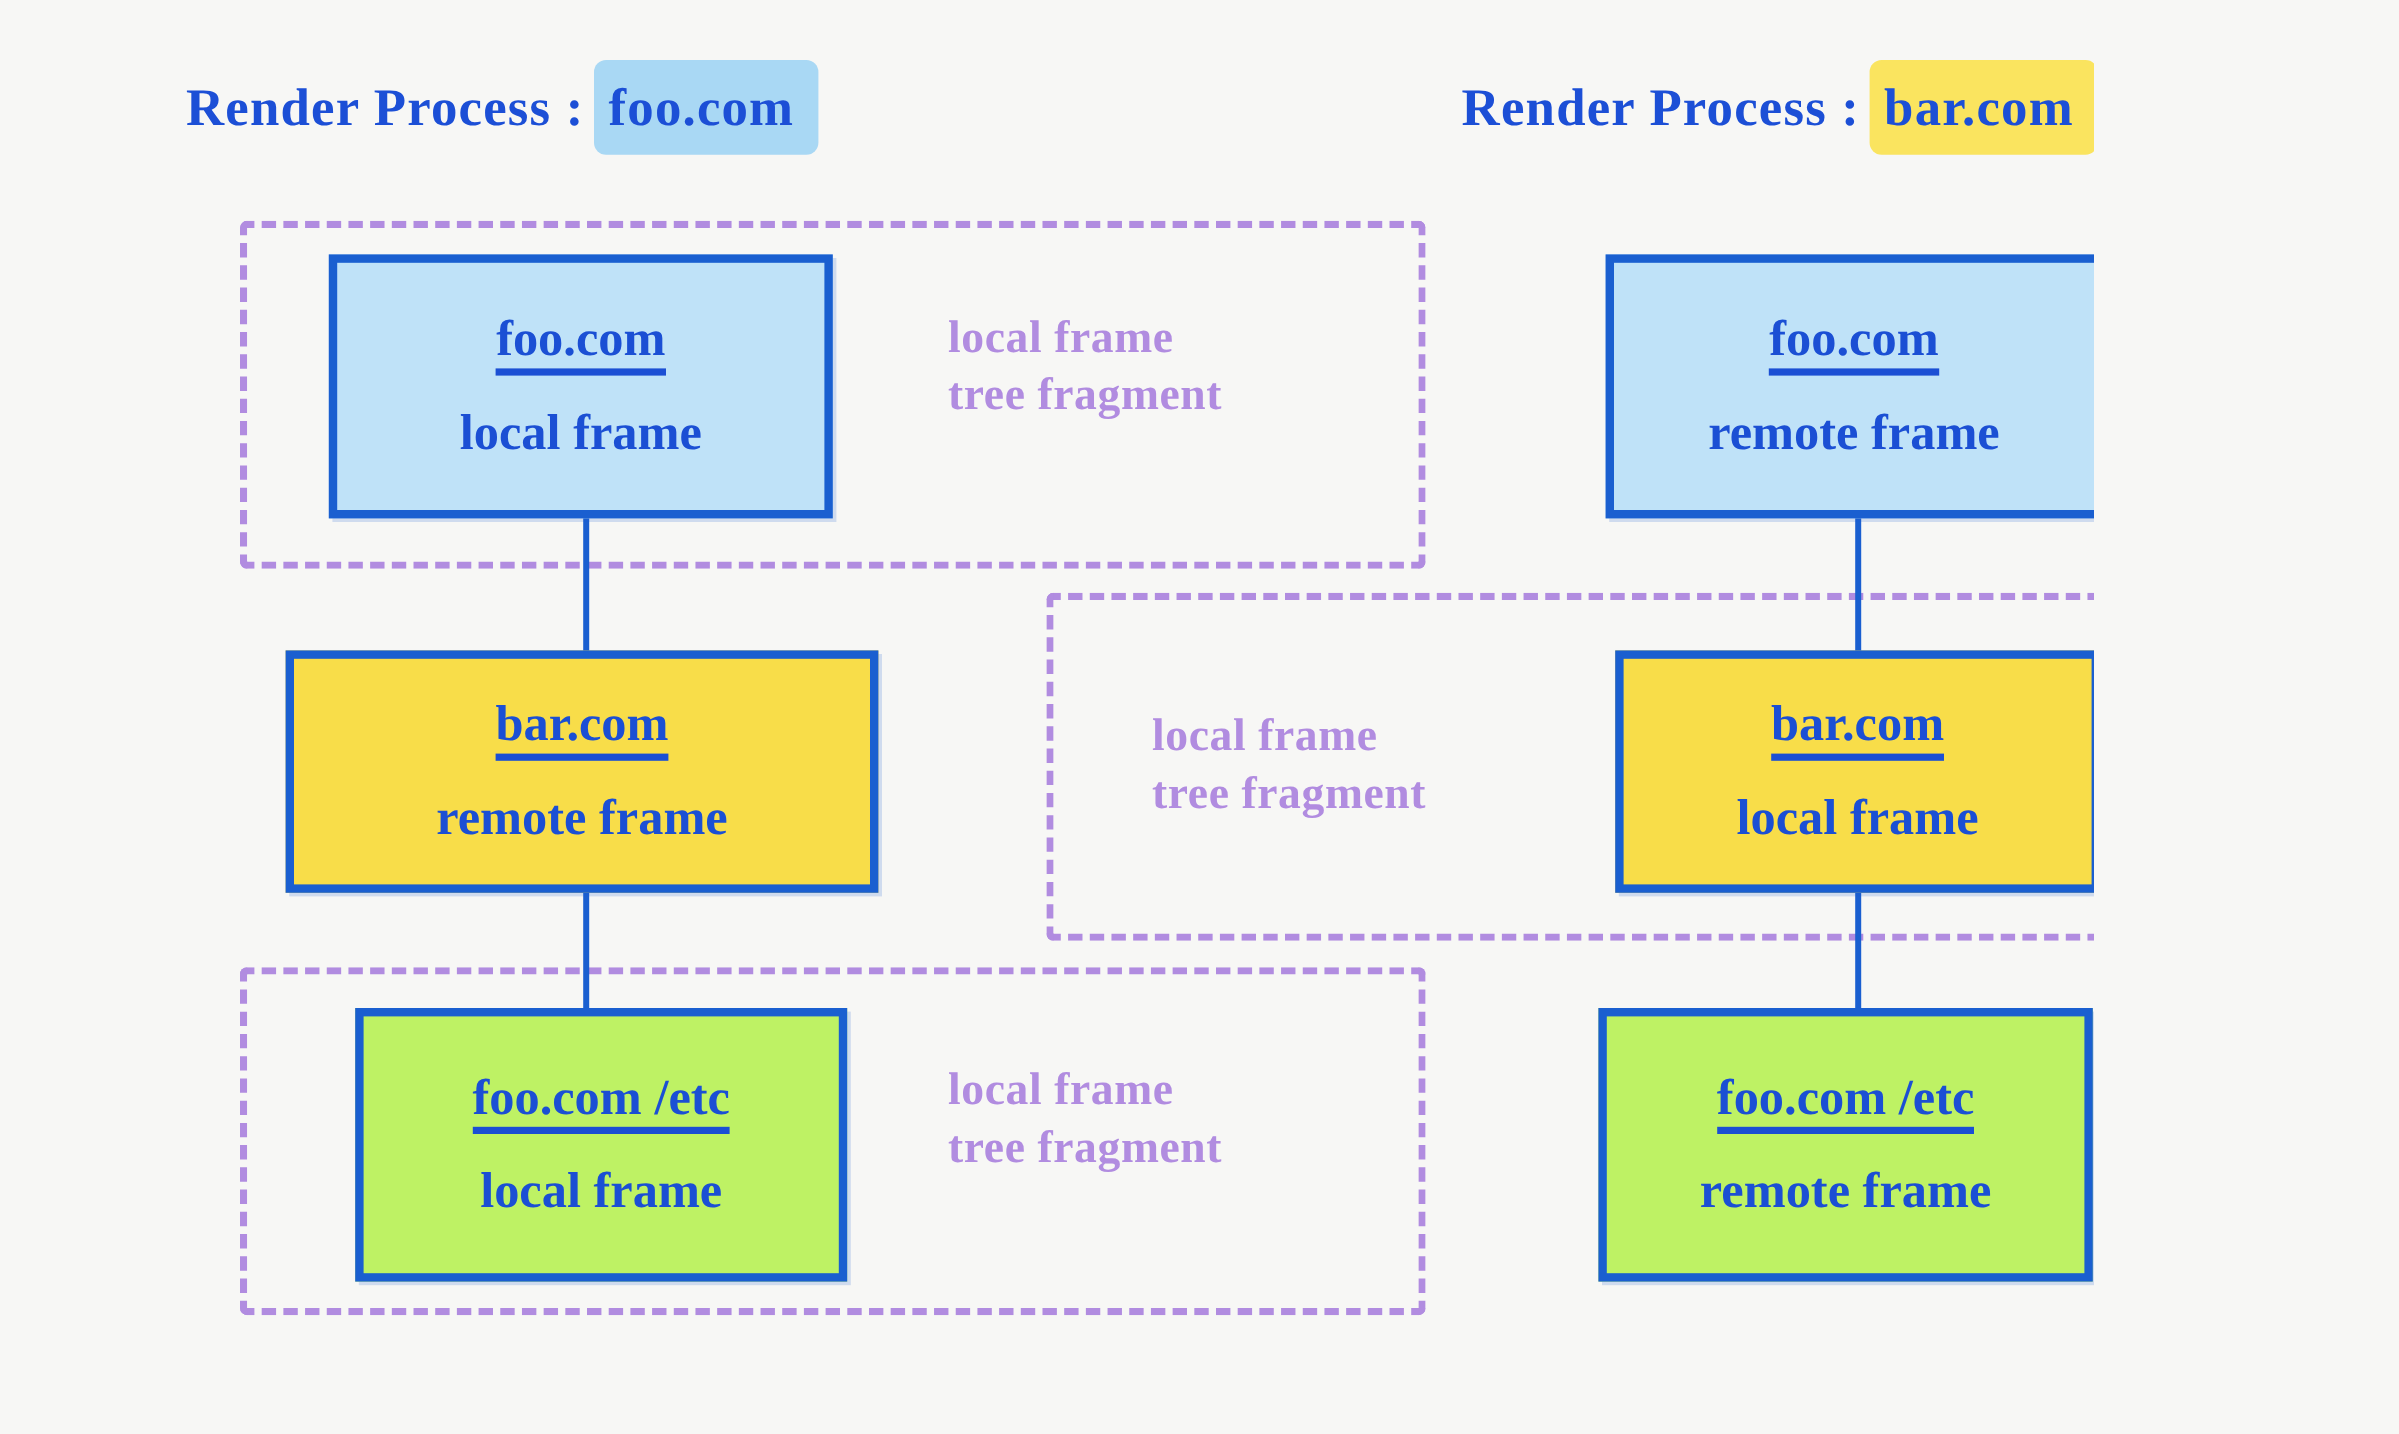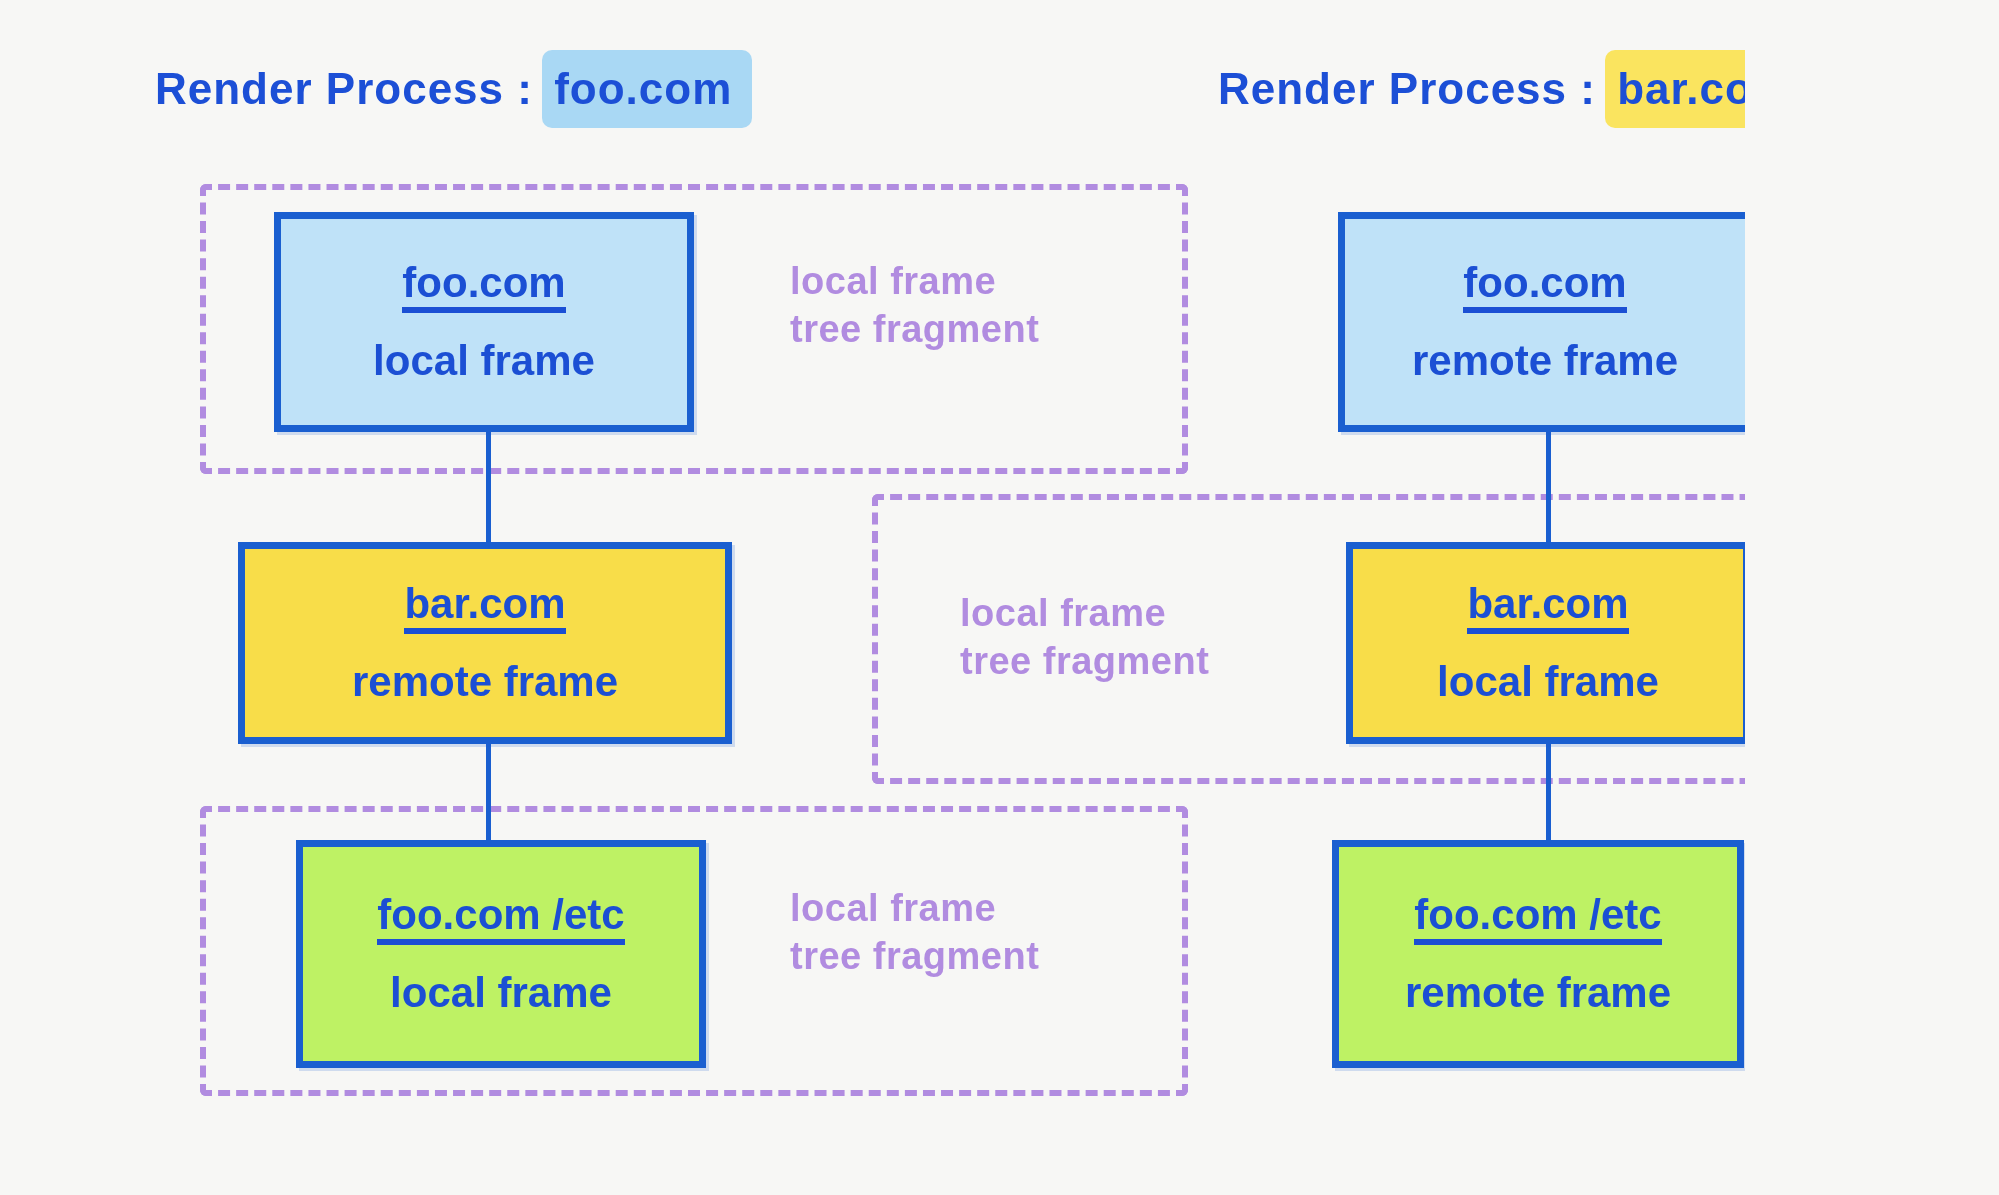--- a/index.html
+++ b/index.html
@@ -6,21 +6,21 @@
     margin: 0;
     padding: 0;
     background: #f7f7f5;
   }
   #canvas {
     position: relative;
     width: 1745px;
     height: 1195px;
     background: #f7f7f5;
     overflow: hidden;
-    font-family: Liberation Sans, sans-serif;
+    font-family: Liberation Serif, serif;
   }
 
   
   .proc-title {
     position: absolute;
     white-space: nowrap;
     font-size: 44px;
     font-weight: 700;
     color: #1c4fd6;
     letter-spacing: 1px;

